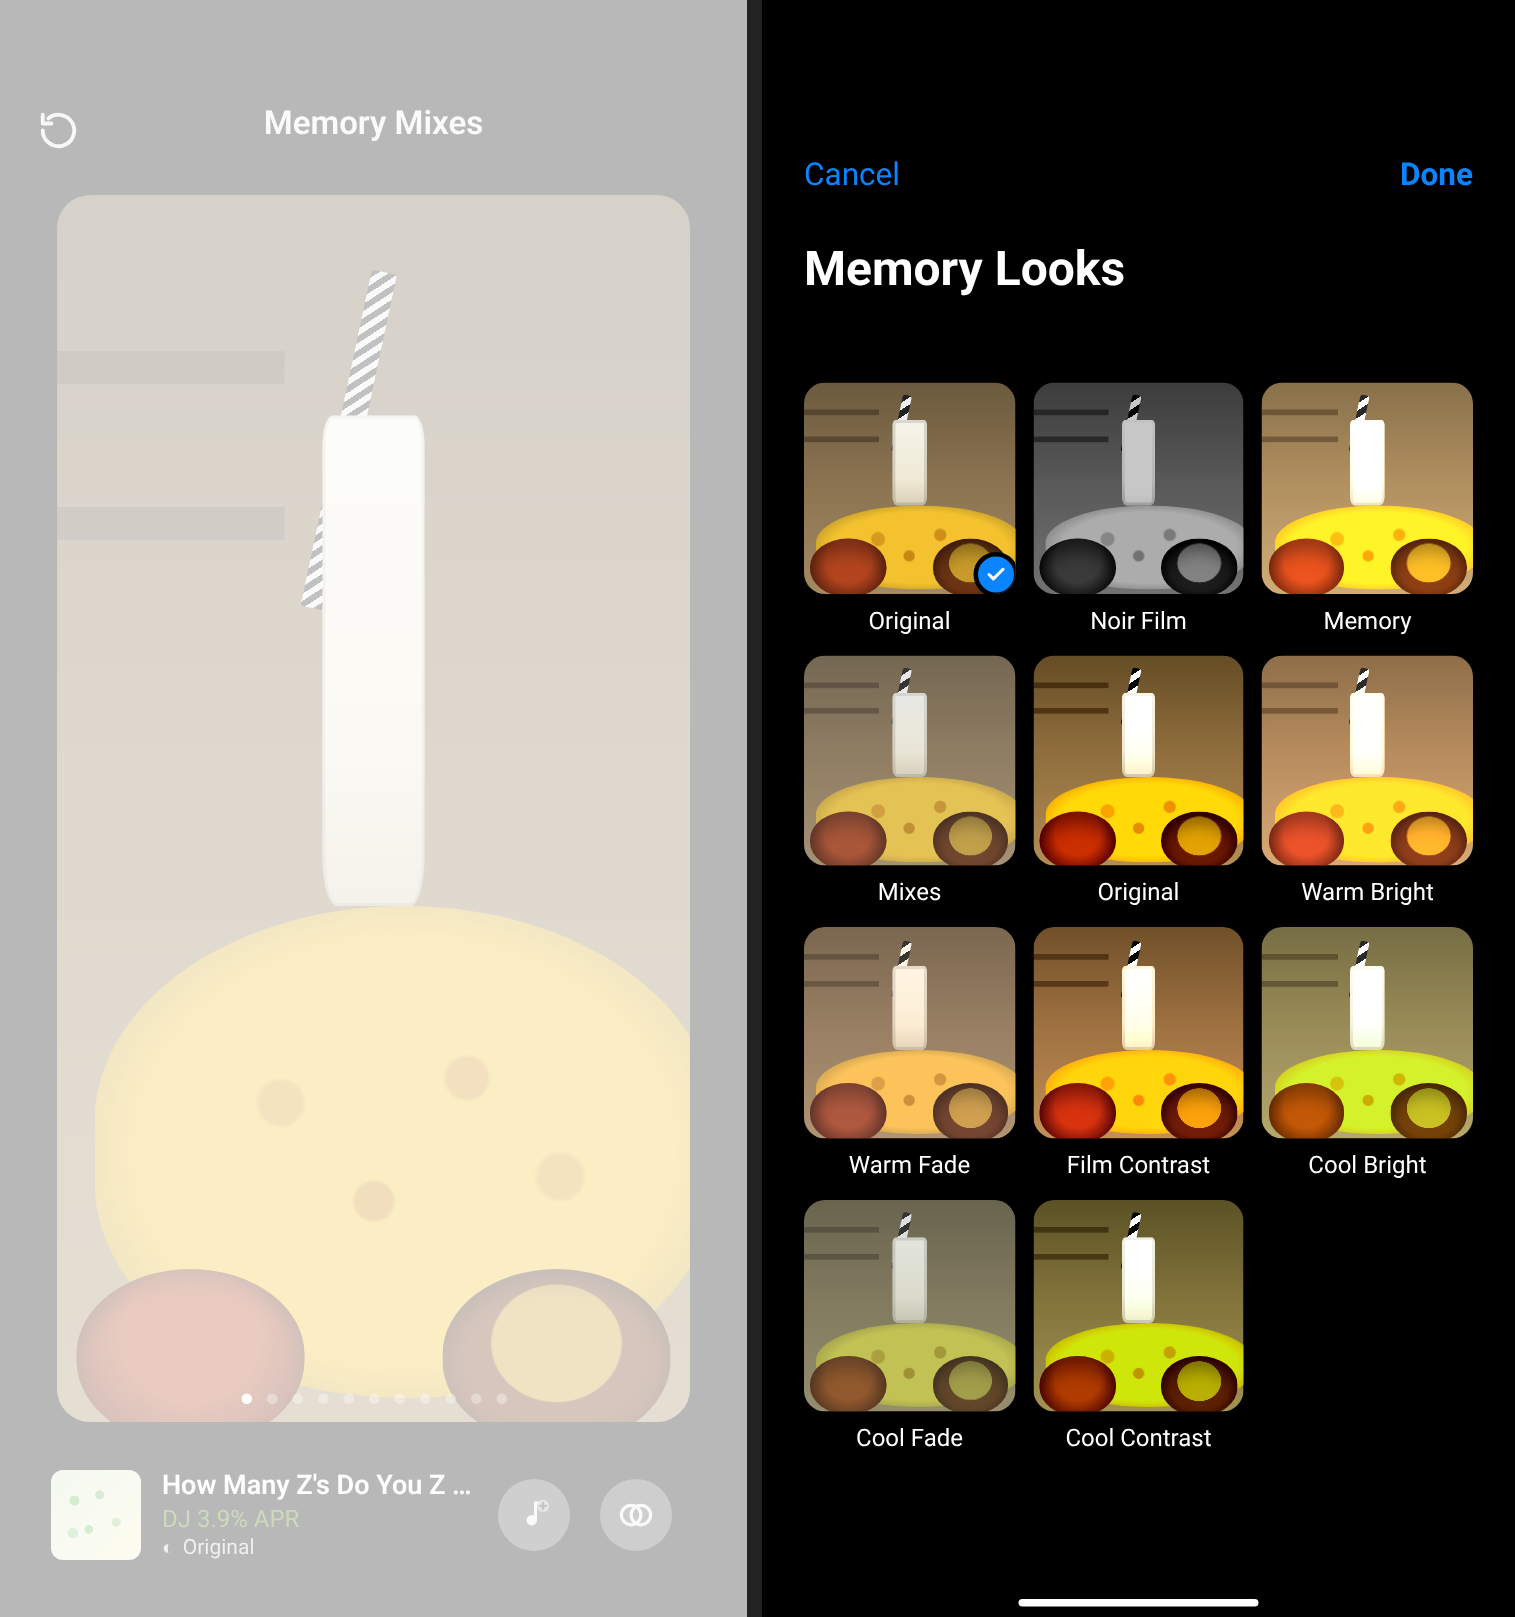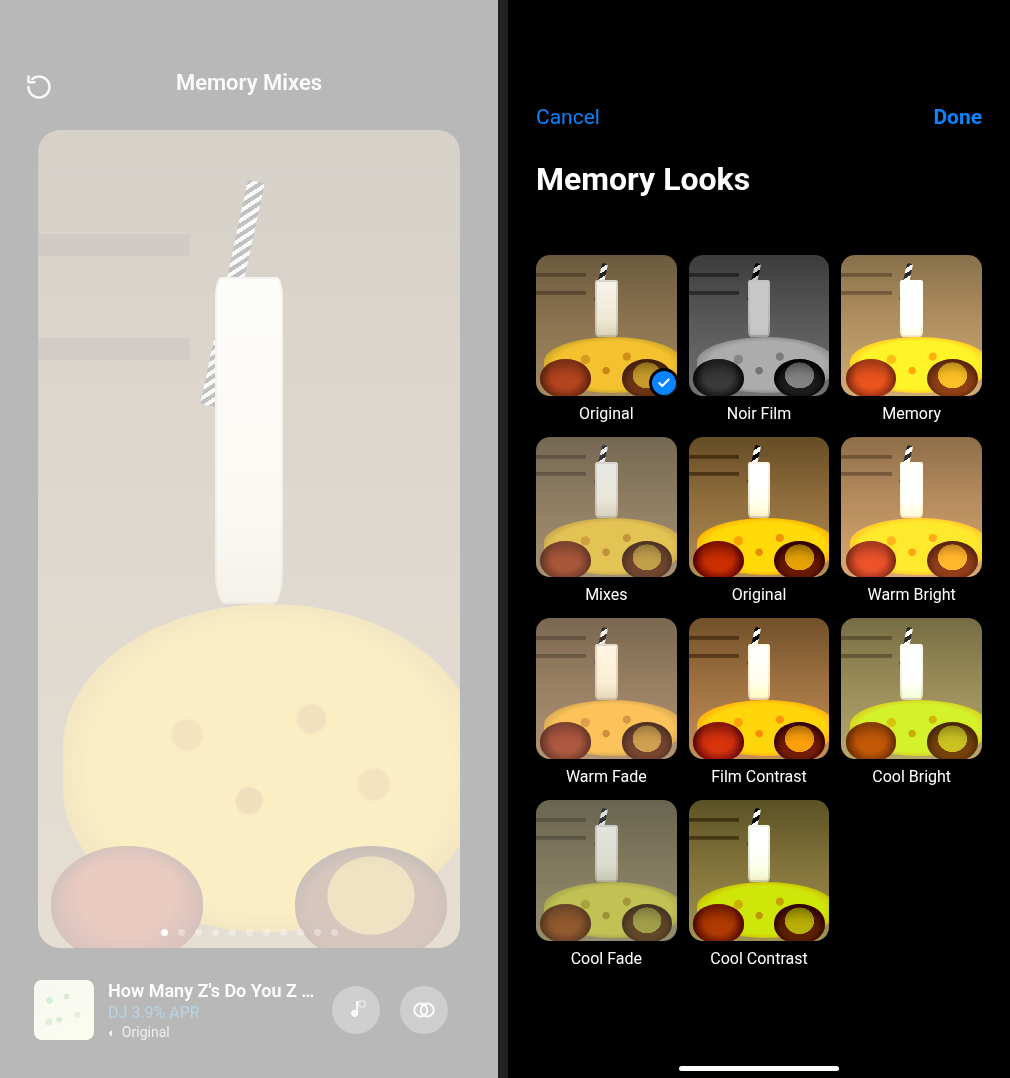--- a/index.html
+++ b/index.html
@@ -26,21 +26,21 @@
   .album-art { width:60px; height:60px; border-radius:8px; background:linear-gradient(135deg,#d9e8d0,#f7f2c8); position:relative; overflow:hidden; }
   .album-art::before { content:""; position:absolute; inset:6px; background:
       radial-gradient(circle at 20% 30%, #6fbf5f 6%, transparent 7%),
       radial-gradient(circle at 55% 22%, #7fb36d 6%, transparent 7%),
       radial-gradient(circle at 78% 60%, #94c77e 6%, transparent 7%),
       radial-gradient(circle at 40% 70%, #6fbf5f 6%, transparent 7%),
       radial-gradient(circle at 18% 75%, #8ecb7a 6%, transparent 7%);
   }
   .music-meta { flex:1; min-width:0; display:flex; flex-direction:column; gap:2px; }
   .music-title { color:#fff; font-size:18px; font-weight:600; white-space:nowrap; overflow:hidden; text-overflow:ellipsis; }
-  .music-sub { color:#0369a1; font-size:16px; }
+  .music-sub { color:#4d7c0f; font-size:16px; }
   .music-look { display:flex; align-items:center; gap:6px; color:#c8c8c8; font-size:14px; }
   .music-look .glyph { font-size:13px; }
   .music-actions { display:flex; align-items:center; gap:12px; }
   .round-btn { width:48px; height:48px; border-radius:50%; background:rgba(120,120,120,0.7); display:flex; align-items:center; justify-content:center; color:#eee; }
   .looks-btn-spot { width:80px; height:80px; background:#000; display:flex; align-items:center; justify-content:center; margin-left:-8px; }
   .looks-btn-spot .round-btn { background:rgba(90,90,90,0.9); }
 
   
   .right-panel { position:relative; width:502px; height:1078px; background:#000; color:#fff; }
 

